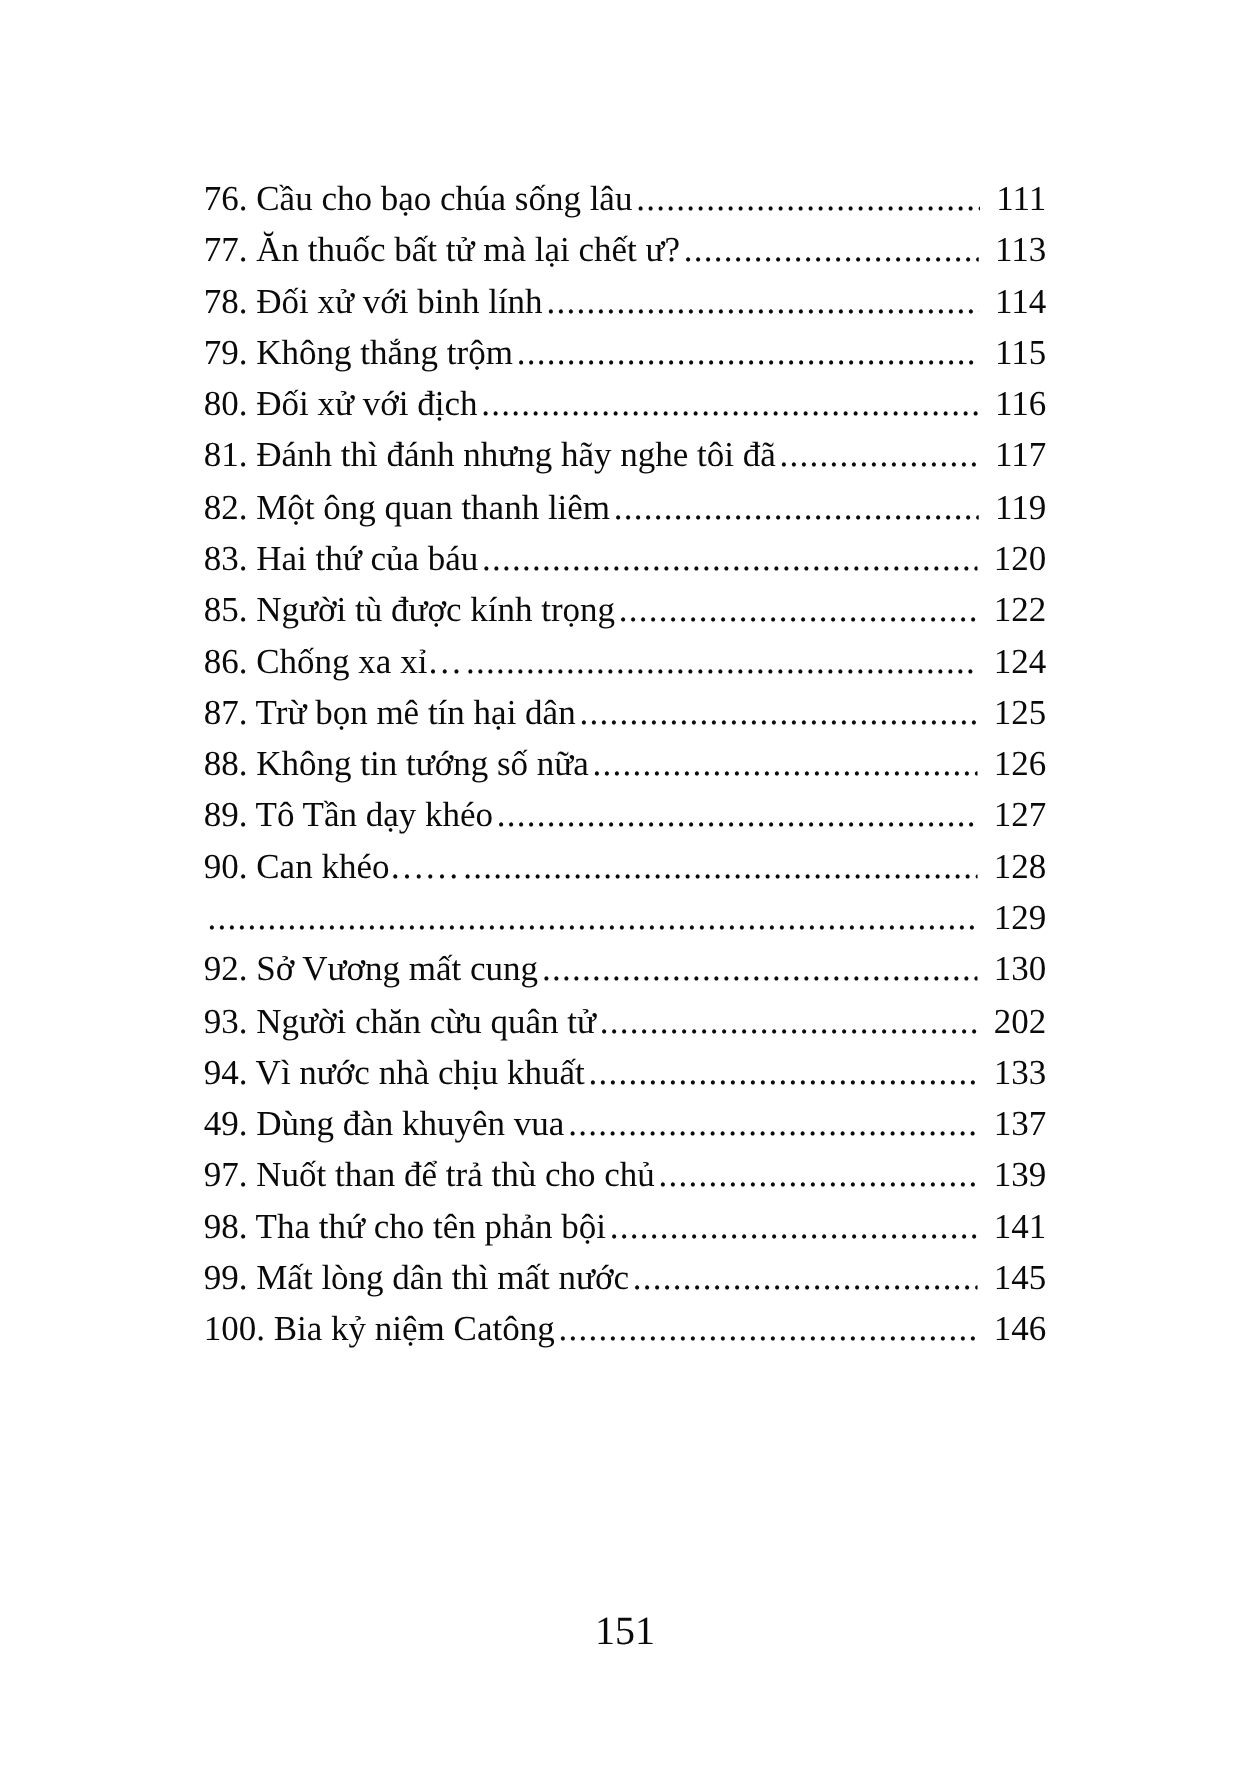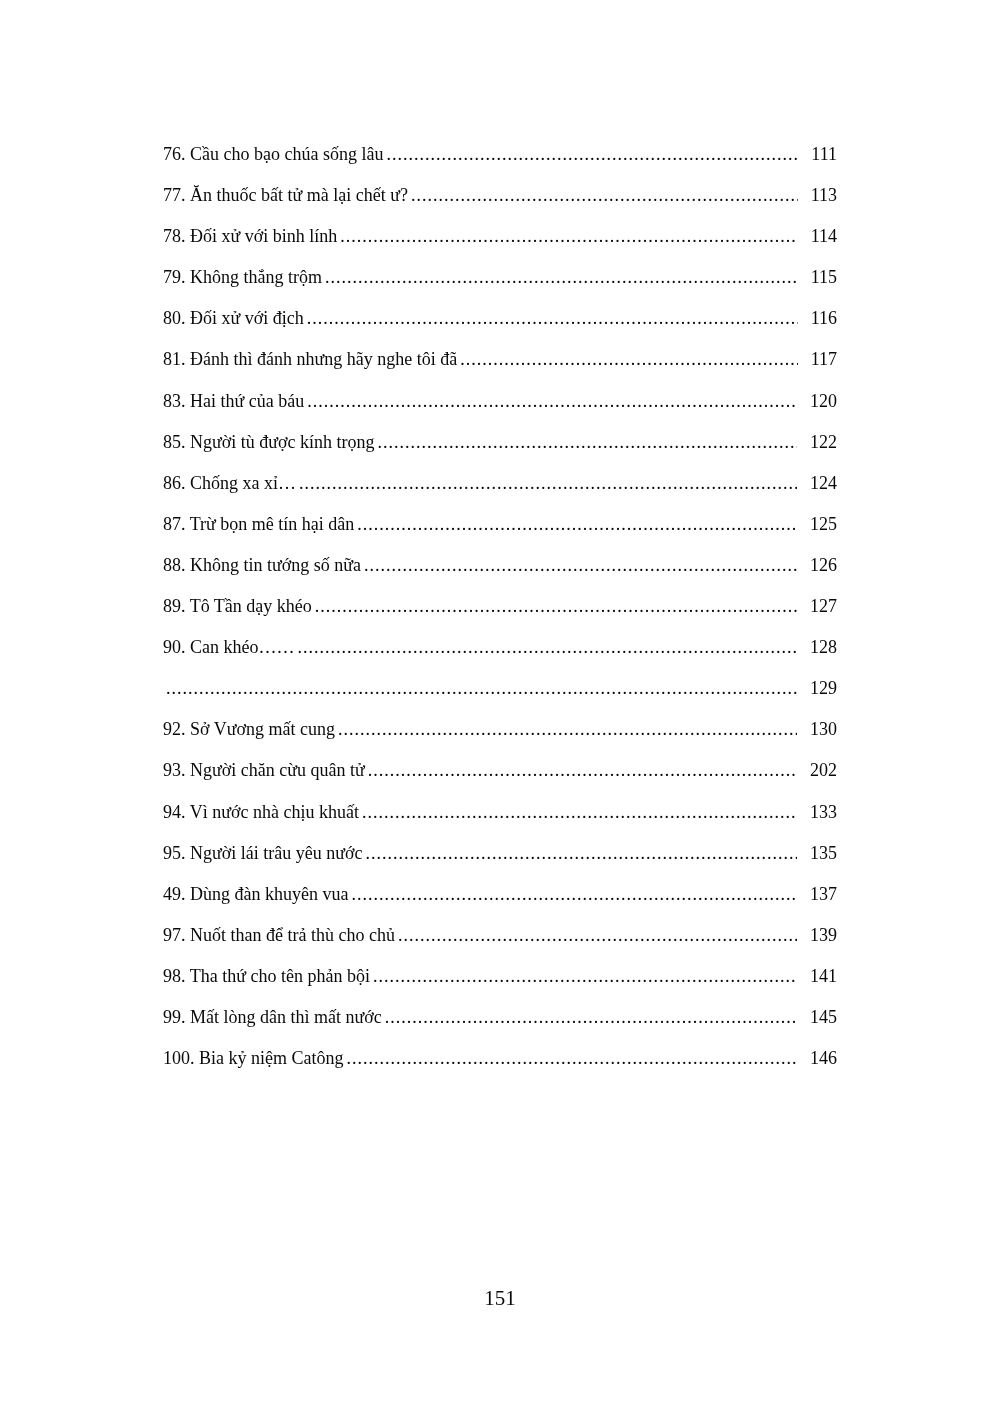--- a/index.html
+++ b/index.html
@@ -24,21 +24,21 @@
     position: absolute;
     left: 163px;
     top: 144px;
     width: 674px;
   }
 
   .toc-row {
     display: flex;
     align-items: baseline;
     height: 41.1px;
-    font-size: 18px;
+    font-size: 28px;
     white-space: nowrap;
   }
 
   .toc-title {
     white-space: nowrap;
     flex: 0 0 auto;
   }
 
   .leader {
     flex: 1 1 auto;
@@ -57,21 +57,21 @@
     margin-left: 13px;
     text-align: right;
   }
 
   .footer-page-number {
     position: absolute;
     left: 0;
     top: 1286px;
     width: 100%;
     text-align: center;
-    font-size: 21px;
+    font-size: 32px;
   }
 </style>
 </head>
 <body>
 
 <div class="page">
 
   <div class="toc">
 
       <div class="toc-row">
@@ -103,20 +103,25 @@
         <span class="leader"></span>
         <span class="toc-page">116</span>
       </div>
 
       <div class="toc-row">
         <span class="toc-title">81. Đánh thì đánh nhưng hãy nghe tôi đã</span>
         <span class="leader"></span>
         <span class="toc-page">117</span>
       </div>
 
+      <div class="toc-row">
+        <span class="toc-title">82. Một ông quan thanh liêm</span>
+        <span class="leader"></span>
+        <span class="toc-page">119</span>
+      </div>
 
       <div class="toc-row">
         <span class="toc-title">83. Hai thứ của báu</span>
         <span class="leader"></span>
         <span class="toc-page">120</span>
       </div>
 
 
       <div class="toc-row">
         <span class="toc-title">85. Người tù được kính trọng</span>
@@ -170,25 +175,20 @@
         <span class="leader"></span>
         <span class="toc-page">202</span>
       </div>
 
       <div class="toc-row">
         <span class="toc-title">94. Vì nước nhà chịu khuất</span>
         <span class="leader"></span>
         <span class="toc-page">133</span>
       </div>
 
-      <div class="toc-row">
-        <span class="toc-title">95. Người lái trâu yêu nước</span>
-        <span class="leader"></span>
-        <span class="toc-page">135</span>
-      </div>
 
       <div class="toc-row">
         <span class="toc-title">49. Dùng đàn khuyên vua</span>
         <span class="leader"></span>
         <span class="toc-page">137</span>
       </div>
 
       <div class="toc-row">
         <span class="toc-title">97. Nuốt than để trả thù cho chủ</span>
         <span class="leader"></span>

